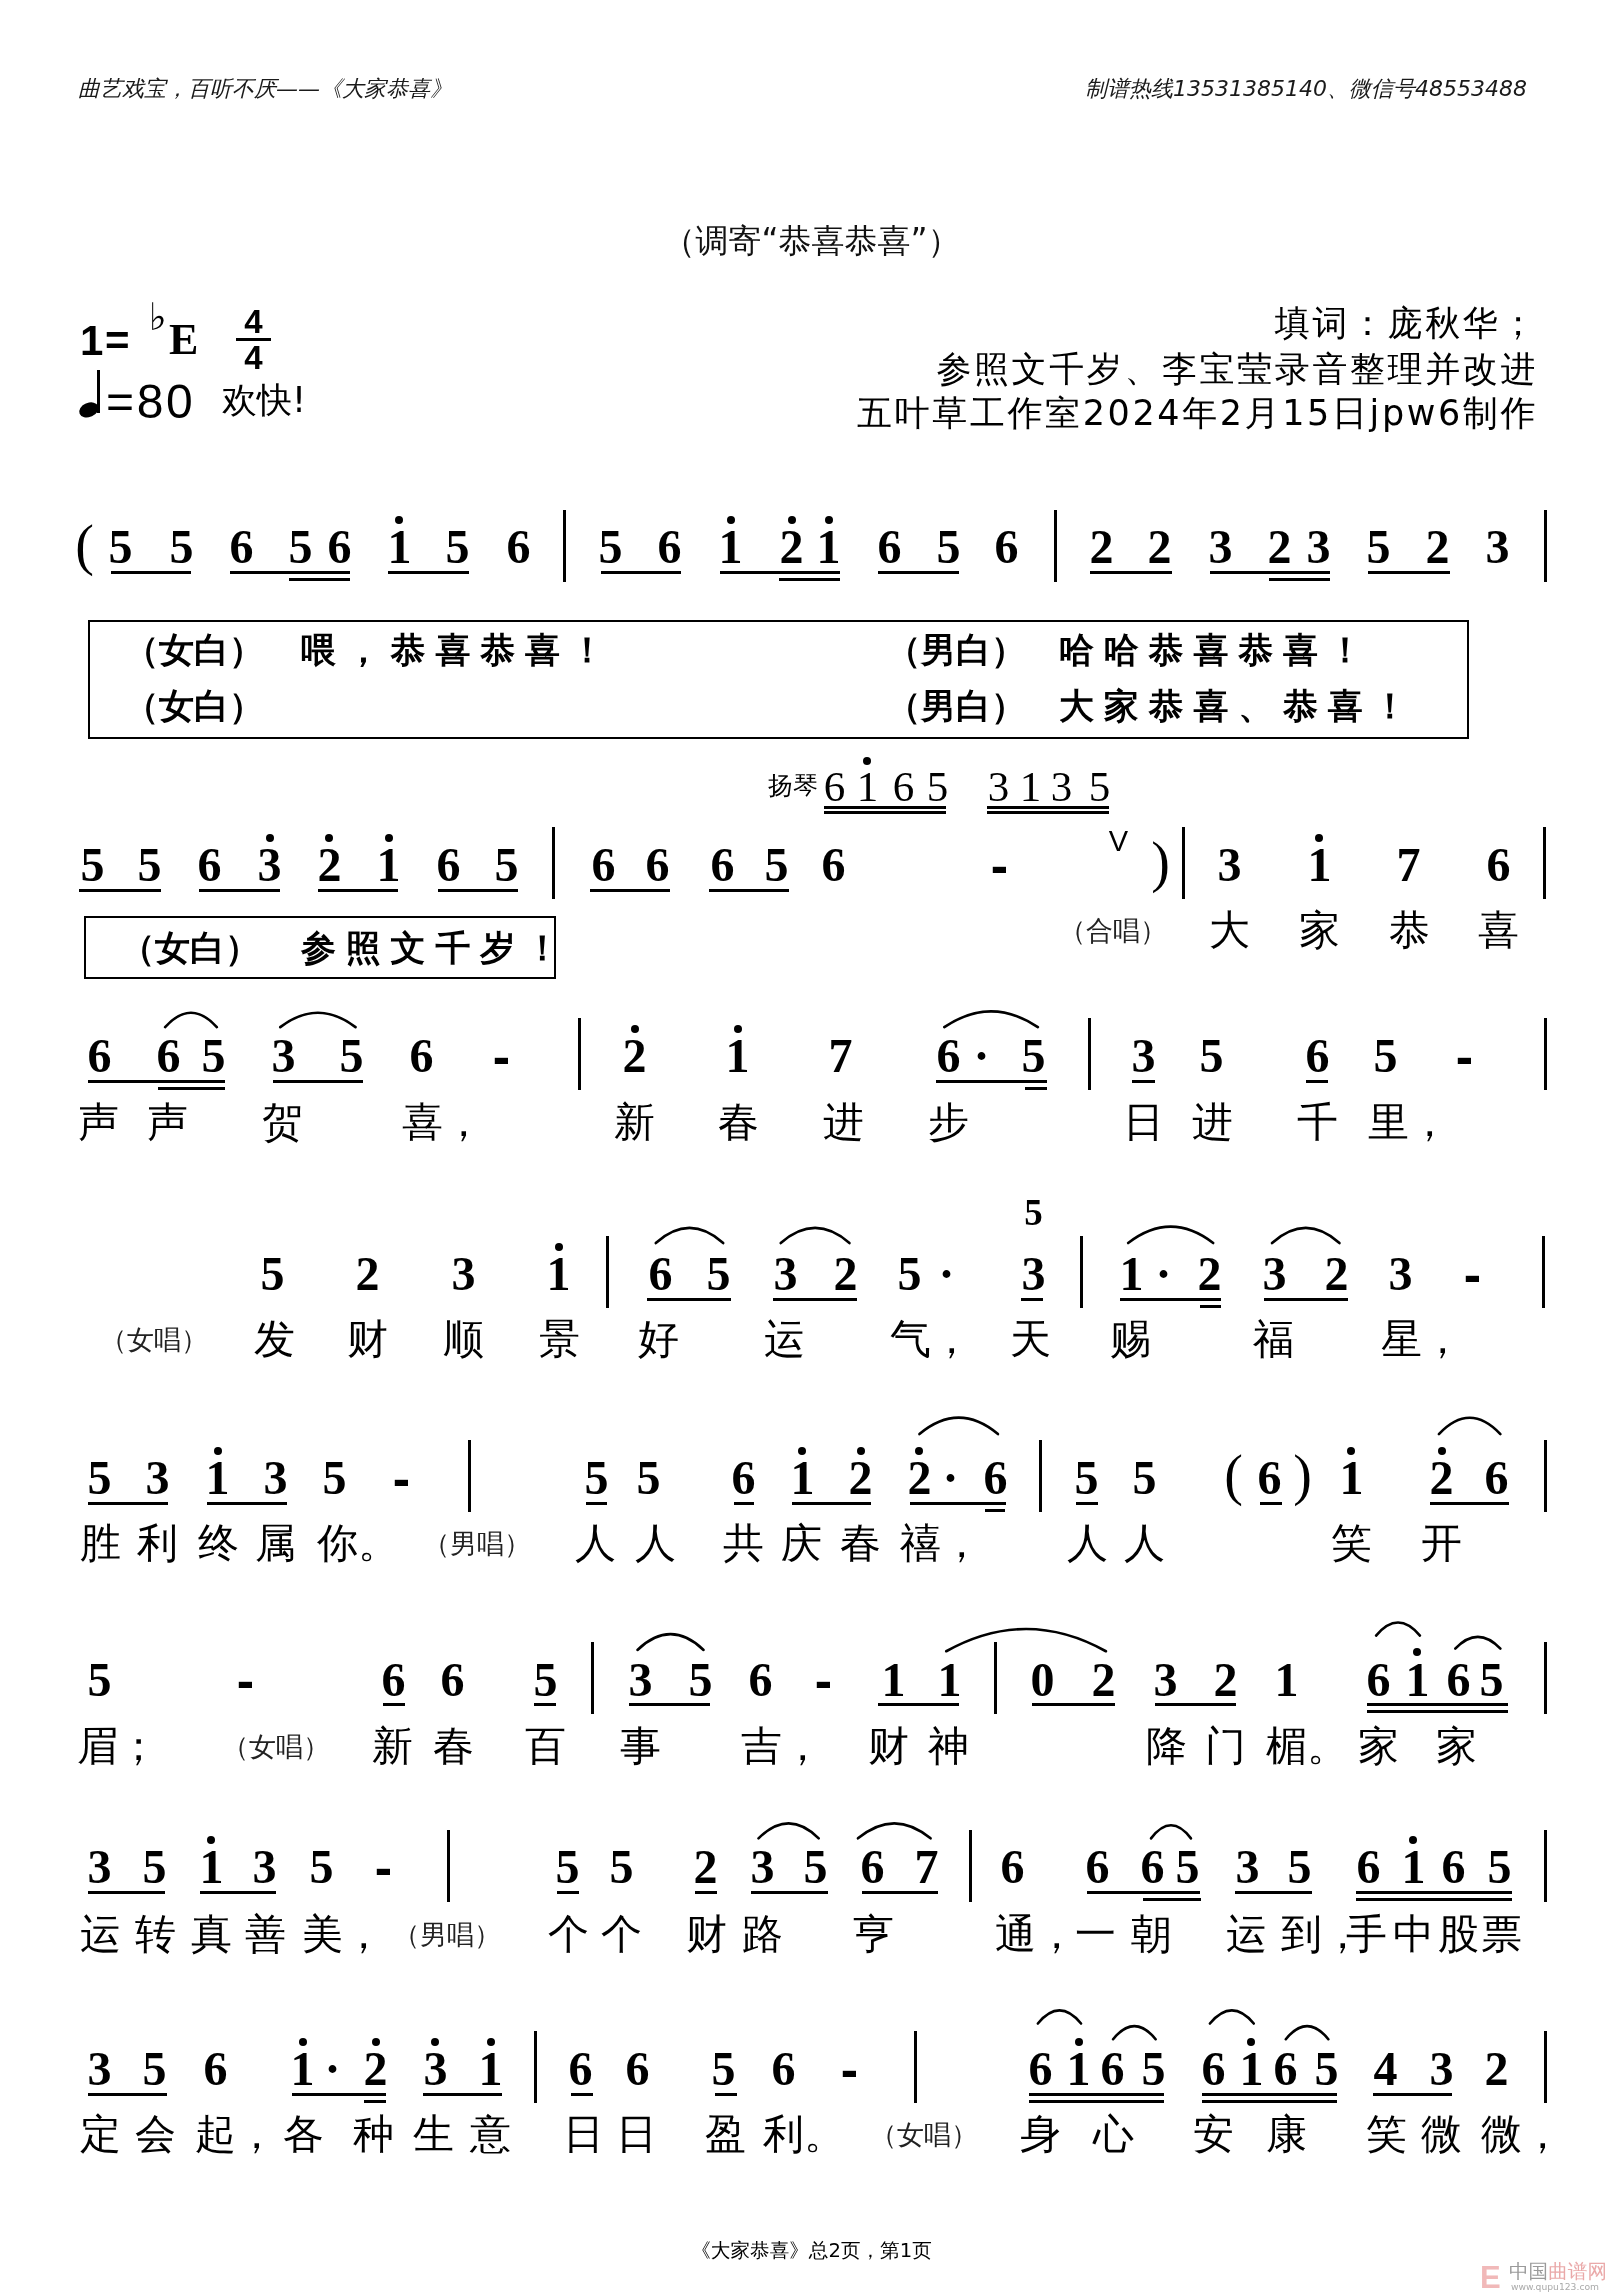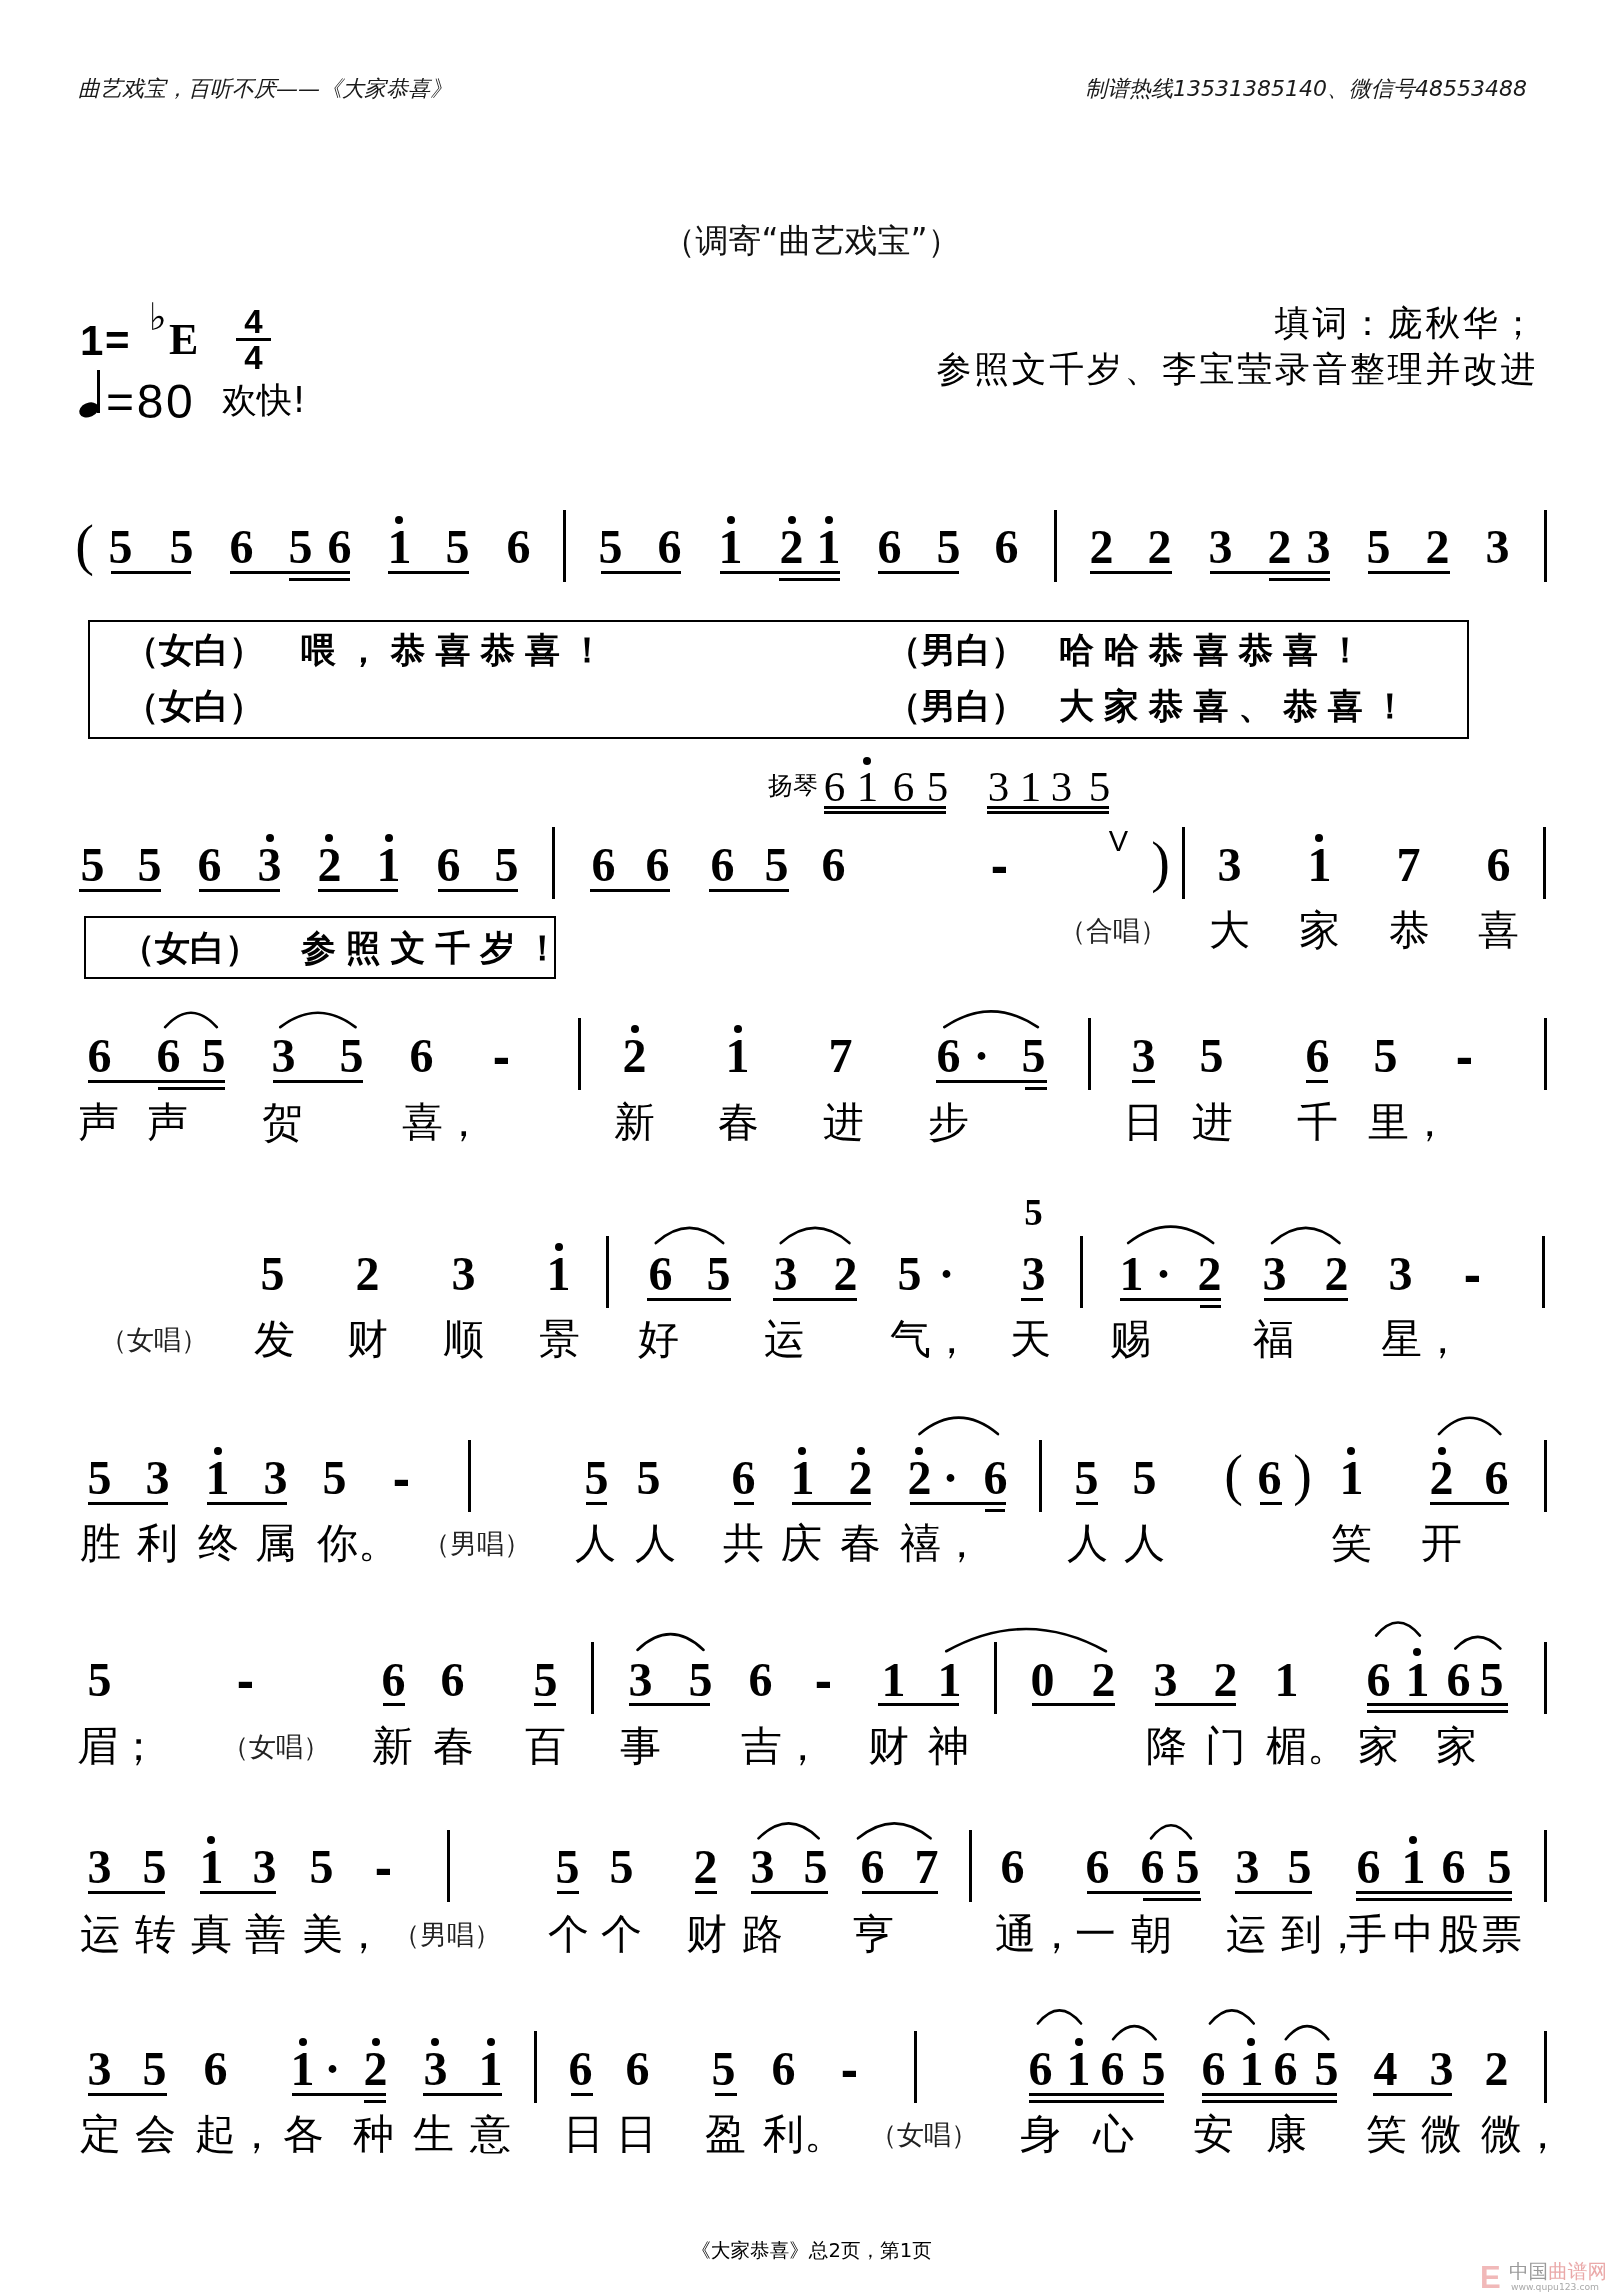--- a/index.html
+++ b/index.html
@@ -64,37 +64,38 @@
       <path d="M 1759 2810 Q 1789.5 2770 1820 2810" fill="none" stroke="#000" stroke-width="4" stroke-linecap="round"></path>
       <path d="M 1586 3093 Q 1619 3053 1652 3093" fill="none" stroke="#000" stroke-width="4" stroke-linecap="round"></path>
       <path d="M 1701 3117 Q 1733.5 3077 1766 3117" fill="none" stroke="#000" stroke-width="4" stroke-linecap="round"></path>
       <path d="M 1849 3093 Q 1882.5 3053 1916 3093" fill="none" stroke="#000" stroke-width="4" stroke-linecap="round"></path>
       <path d="M 1965 3117 Q 1997.5 3077 2030 3117" fill="none" stroke="#000" stroke-width="4" stroke-linecap="round"></path>
     </svg>
 
   <div class="abs hdr" style="left:78px">曲艺戏宝，百听不厌——《大家恭喜》</div>
   <div class="abs hdr" style="right:96px">制谱热线13531385140、微信号48553488</div>
 
-  <div class="abs subtitle">（调寄“曲艺戏宝”）</div>
+  <div class="abs subtitle">（调寄“恭喜恭喜”）</div>
 
   <span class="abs key-num" style="left:80px;top:320px">1</span>
   <span class="abs key-num" style="left:105px;top:320px">=</span>
   <span class="abs key-flat" style="left:149px;top:298px">♭</span>
   <span class="abs key-note" style="left:169px;top:318px">E</span>
   <span class="abs ts" style="left:236px;top:305px">4</span>
   <div class="abs ts-line" style="left:236px;top:338px;width:35px"></div>
   <span class="abs ts" style="left:236px;top:341px">4</span>
 
   <div class="abs qstem" style="left:97px;top:370px;height:43px"></div>
   <div class="abs qhead" style="left:79px;top:403px"></div>
   <span class="abs tempo-num" style="left:106px;top:378px">=80</span>
   <span class="abs tempo-mark" style="left:222px;top:381px">欢快!</span>
 
   <div class="abs credit" style="top:304px">填词：庞秋华；</div>
   <div class="abs credit" style="top:350px">参照文千岁、李宝莹录音整理并改进</div>
+  <div class="abs credit" style="top:394px">五叶草工作室2024年2月15日jpw6制作</div>
 
   <div class="abs box" style="left:88px;top:620px;width:1381px;height:119px">
     <span class="abs box-role" style="left:34px;top:9.2px">（女白）</span>
     <span class="abs box-text" style="left:211px;top:9.2px">喂，恭喜恭喜！</span>
     <span class="abs box-role" style="left:796px;top:9.2px">（男白）</span>
     <span class="abs box-text" style="left:969px;top:9.2px">哈哈恭喜恭喜！</span>
     <span class="abs box-role" style="left:34px;top:65px">（女白）</span>
     <span class="abs box-role" style="left:796px;top:65px">（男白）</span>
     <span class="abs box-text" style="left:969px;top:65px">大家恭喜、恭喜！</span>
   </div>

